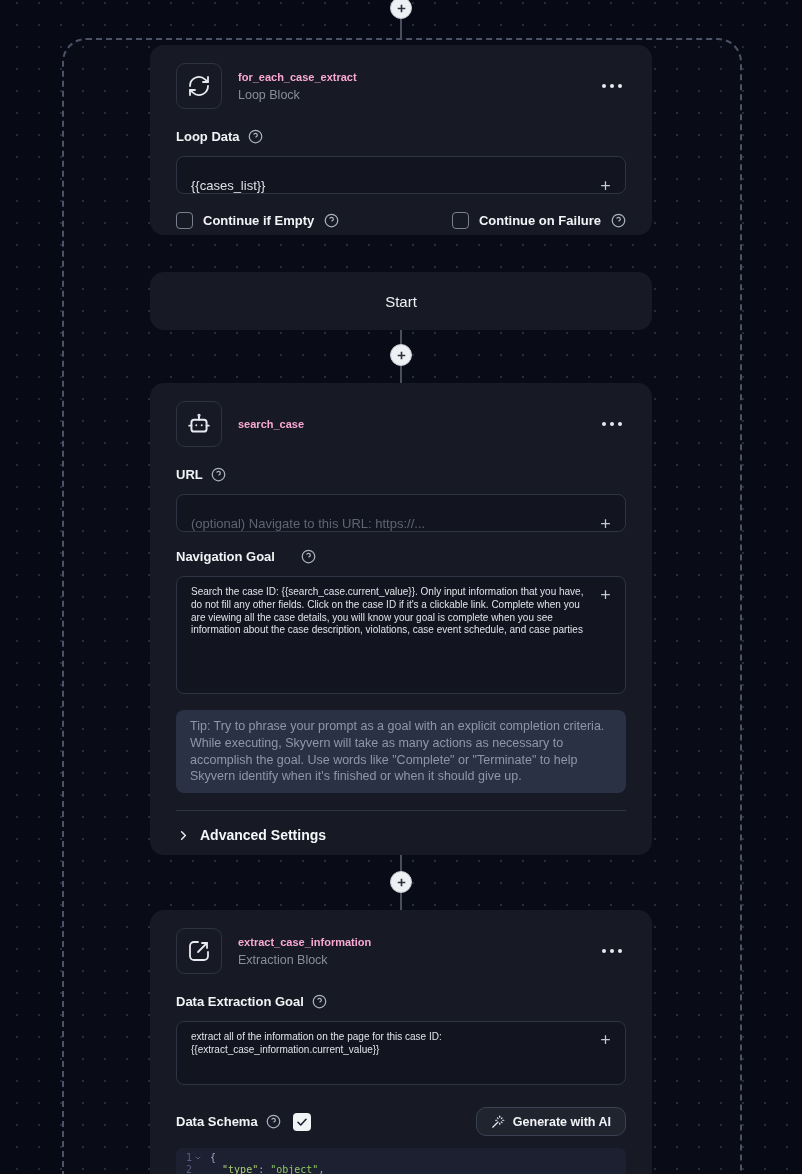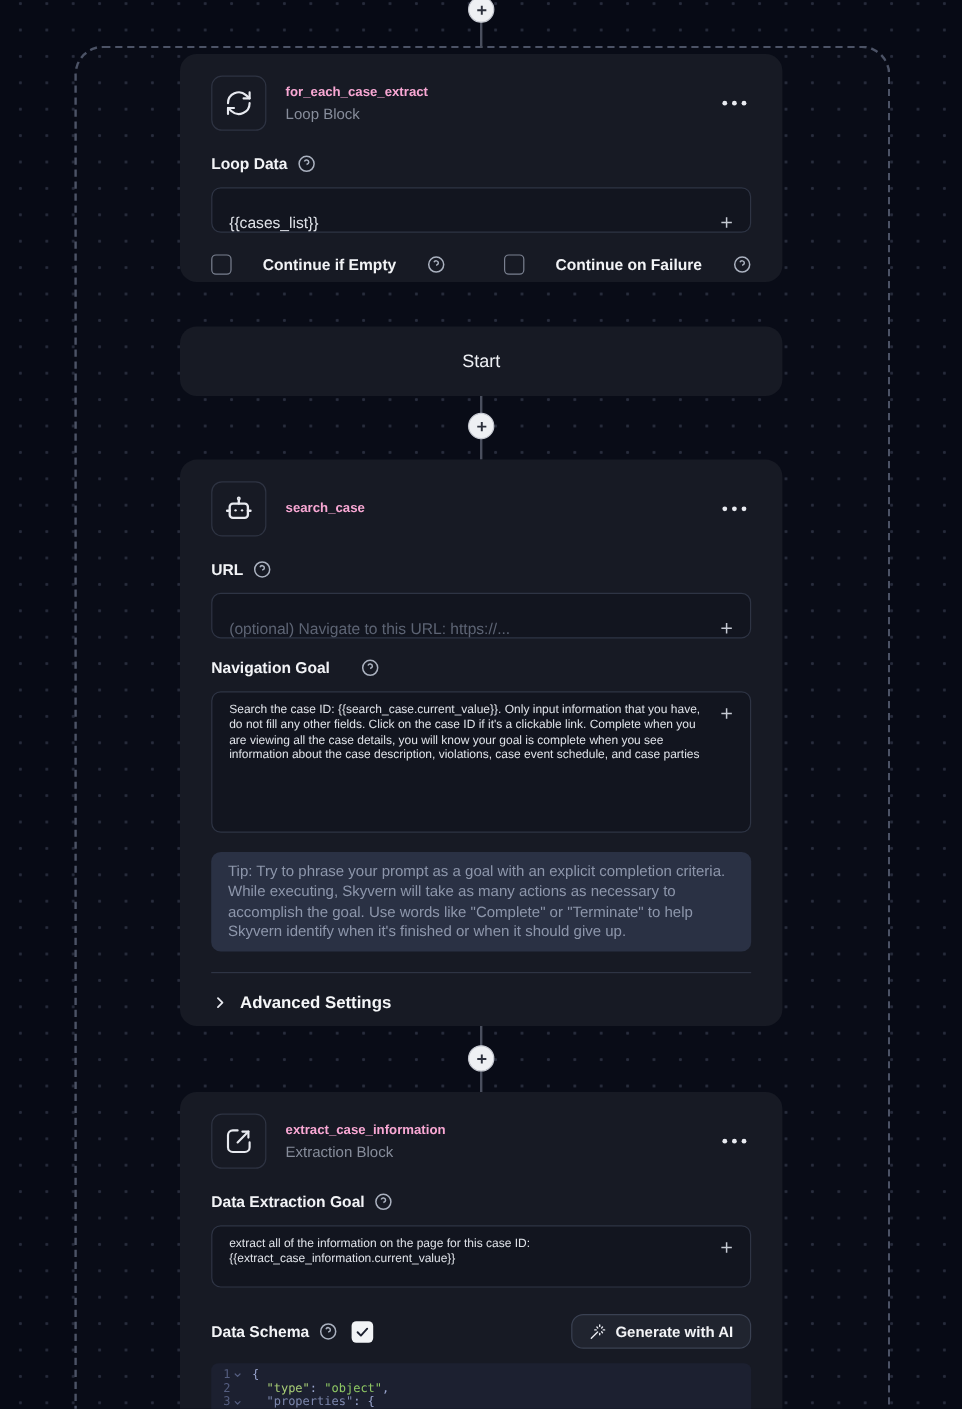--- a/index.html
+++ b/index.html
@@ -65,21 +65,21 @@
   .plus-inline svg { stroke: #c6cad3; }
 
   .text-area {
     position: relative; margin-top: 12px; border: 1px solid #2e3444; border-radius: 8px;
     background: #12151f; padding: 9px 40px 9px 14px; cursor: text;
   }
   .text-area .value { font-size: 10px; line-height: 1.28; color: #dfe2e8; }
   .text-area .plus-inline { position: absolute; top: 10px; right: 12px; }
 
   .checkbox-row { display: flex; justify-content: space-between; margin-top: 18px; }
-  .checkbox-group { display: flex; align-items: center; gap: 26px; }
+  .checkbox-group { display: flex; align-items: center; gap: 10px; }
   .checkbox {
     width: 17px; height: 17px; border: 1.5px solid #7a8090; border-radius: 4px;
     cursor: pointer; flex: none;
   }
   .checkbox.checked {
     border: none; background: #f2f4f6; display: flex; align-items: center; justify-content: center;
   }
   .checkbox.checked svg { stroke: #1d2130; }
   .checkbox-label { font-size: 13px; font-weight: 700; color: #f2f3f6; }
 
@@ -320,21 +320,21 @@
   <div class="field-label-row">
     <span class="field-label">Data Extraction Goal</span>
     <span class="help-icon">
       <svg width="15" height="15" viewBox="0 0 24 24" fill="none" stroke-width="2">
           <circle cx="12" cy="12" r="10"></circle>
           <path d="M9.09 9a3 3 0 0 1 5.83 1c0 2-3 3-3 3"></path>
           <path d="M12 17h.01"></path>
         </svg>
     </span>
   </div>
-  <div class="text-area" style="height:52px;">
+  <div class="text-area" style="height:64px;">
     <div class="value">extract all of the information on the page for this case ID: {{extract_case_information.current_value}}</div>
     <span class="plus-inline">
       <svg width="15" height="15" viewBox="0 0 24 24" fill="none" stroke-width="2">
           <path d="M12 5v14M5 12h14"></path>
         </svg>
     </span>
   </div>
 
   <div class="schema-row">
     <div class="field-label-row">

